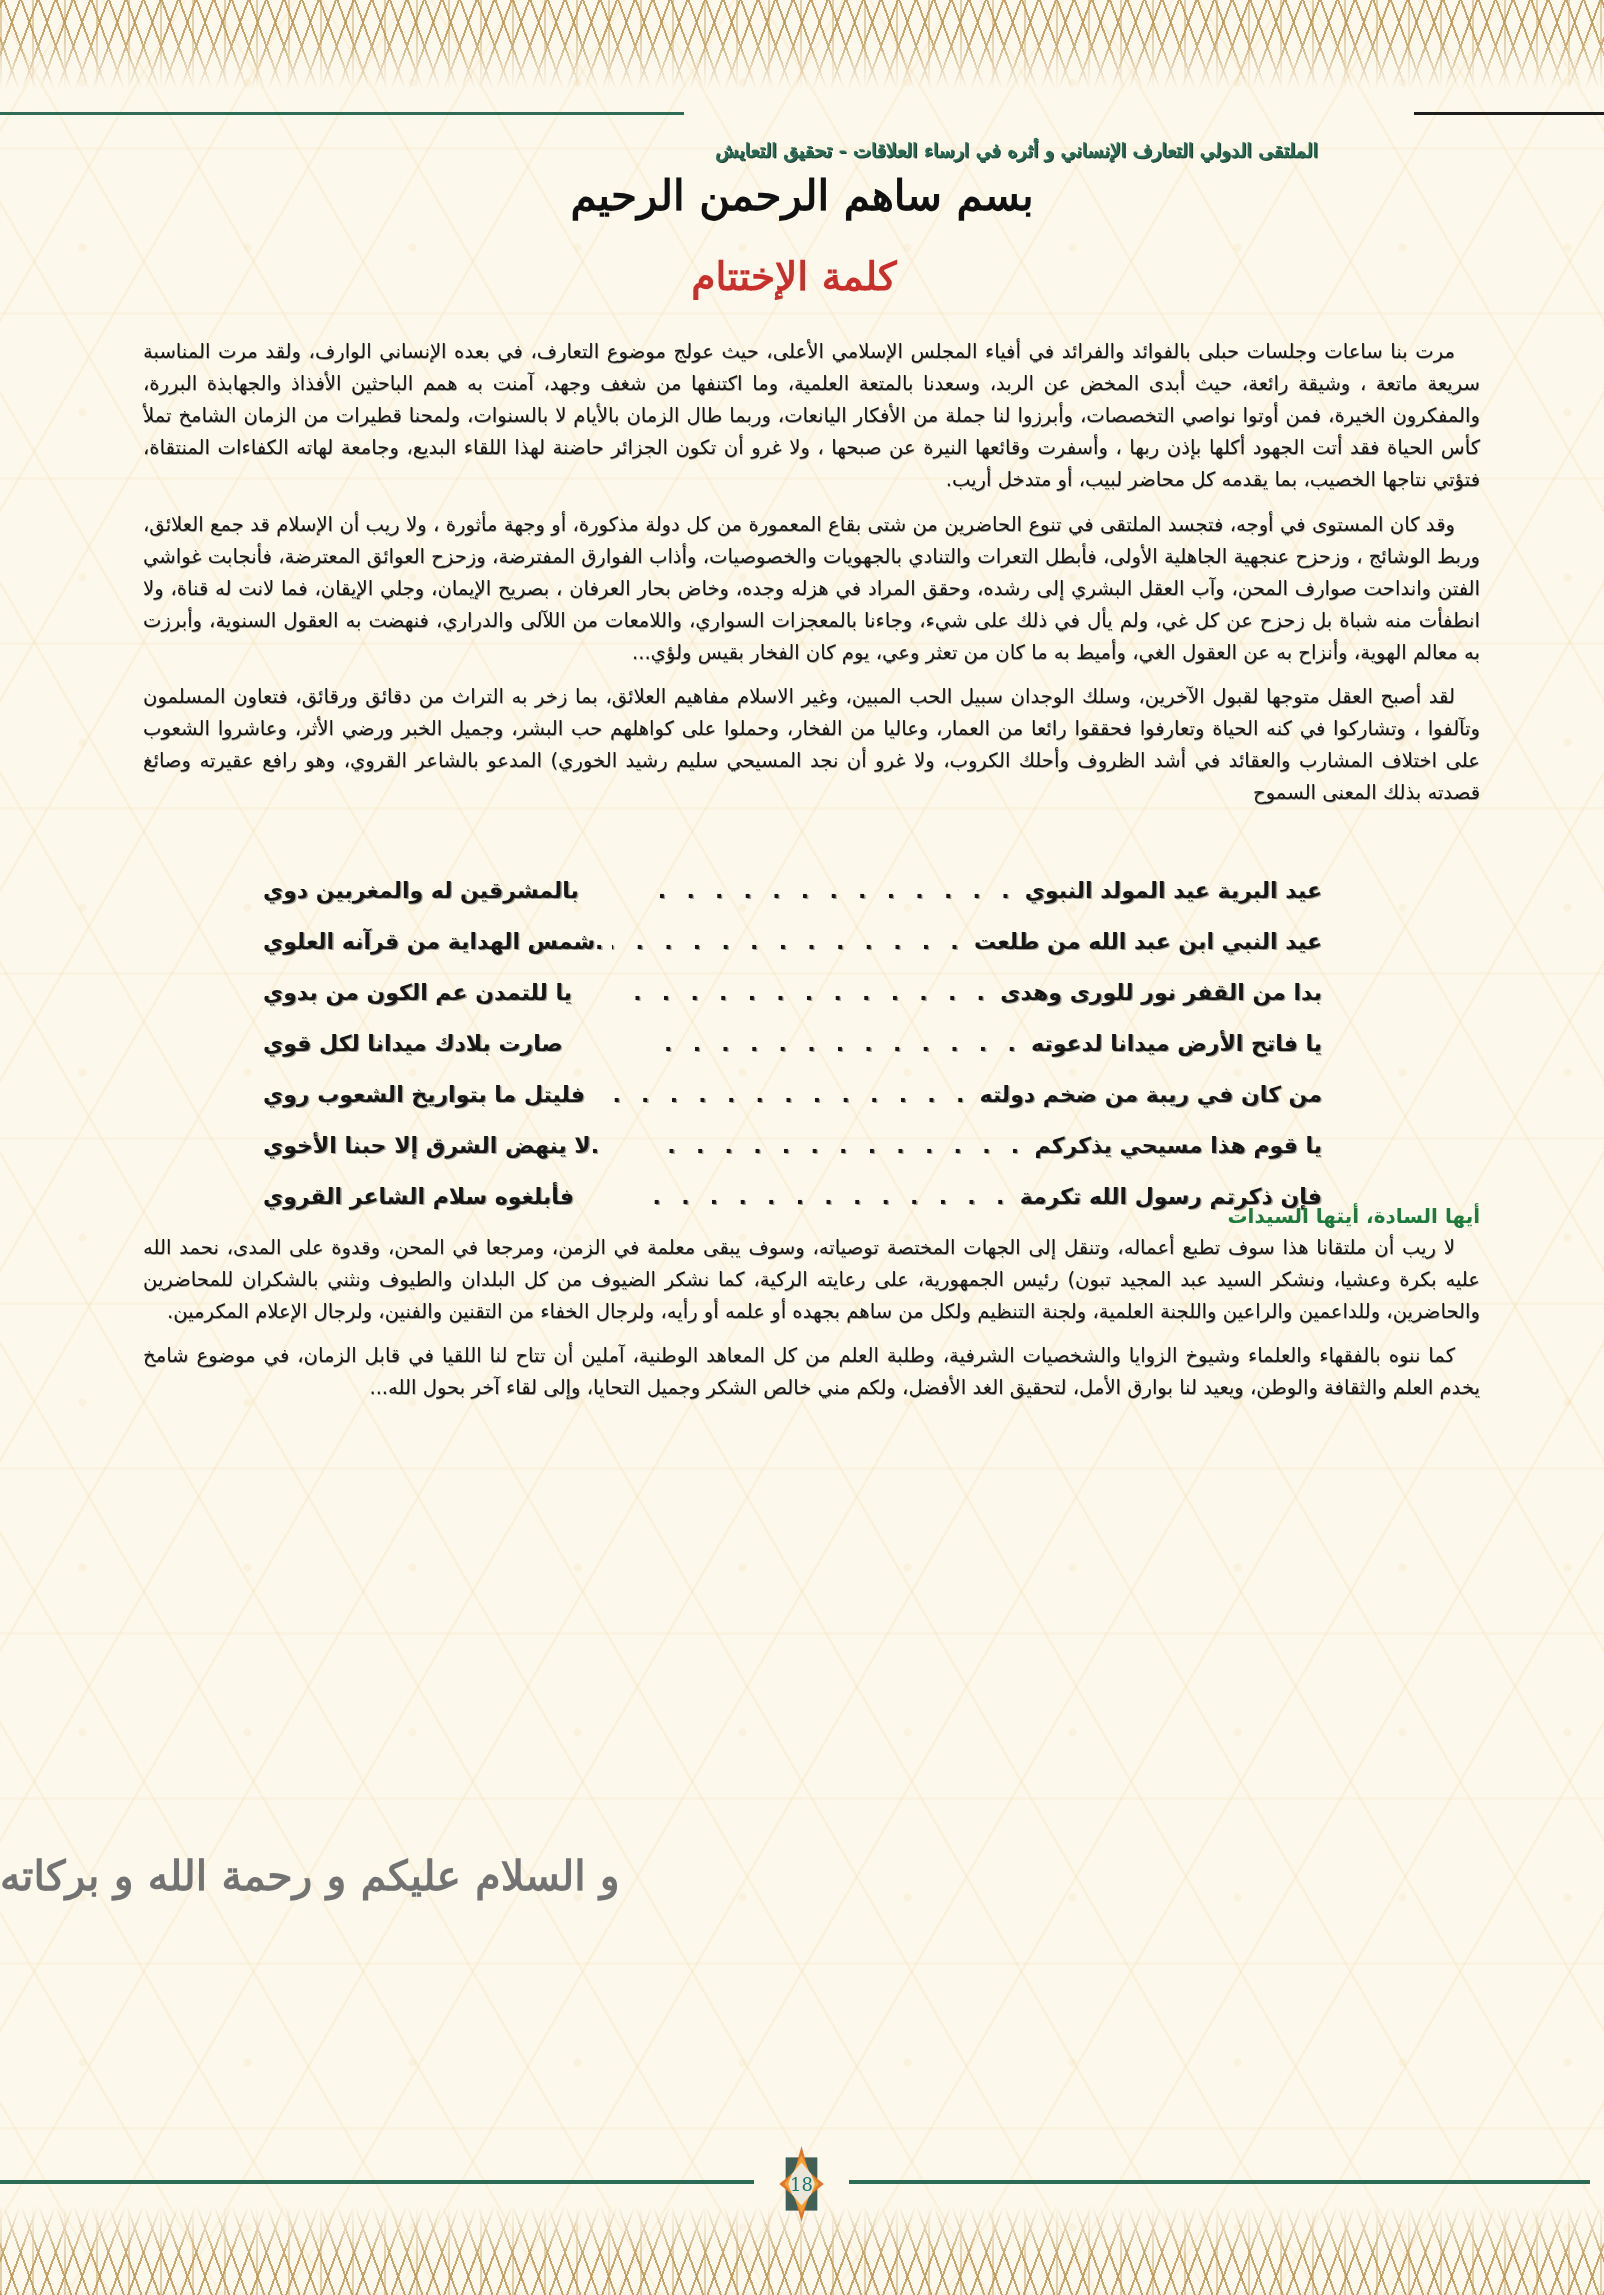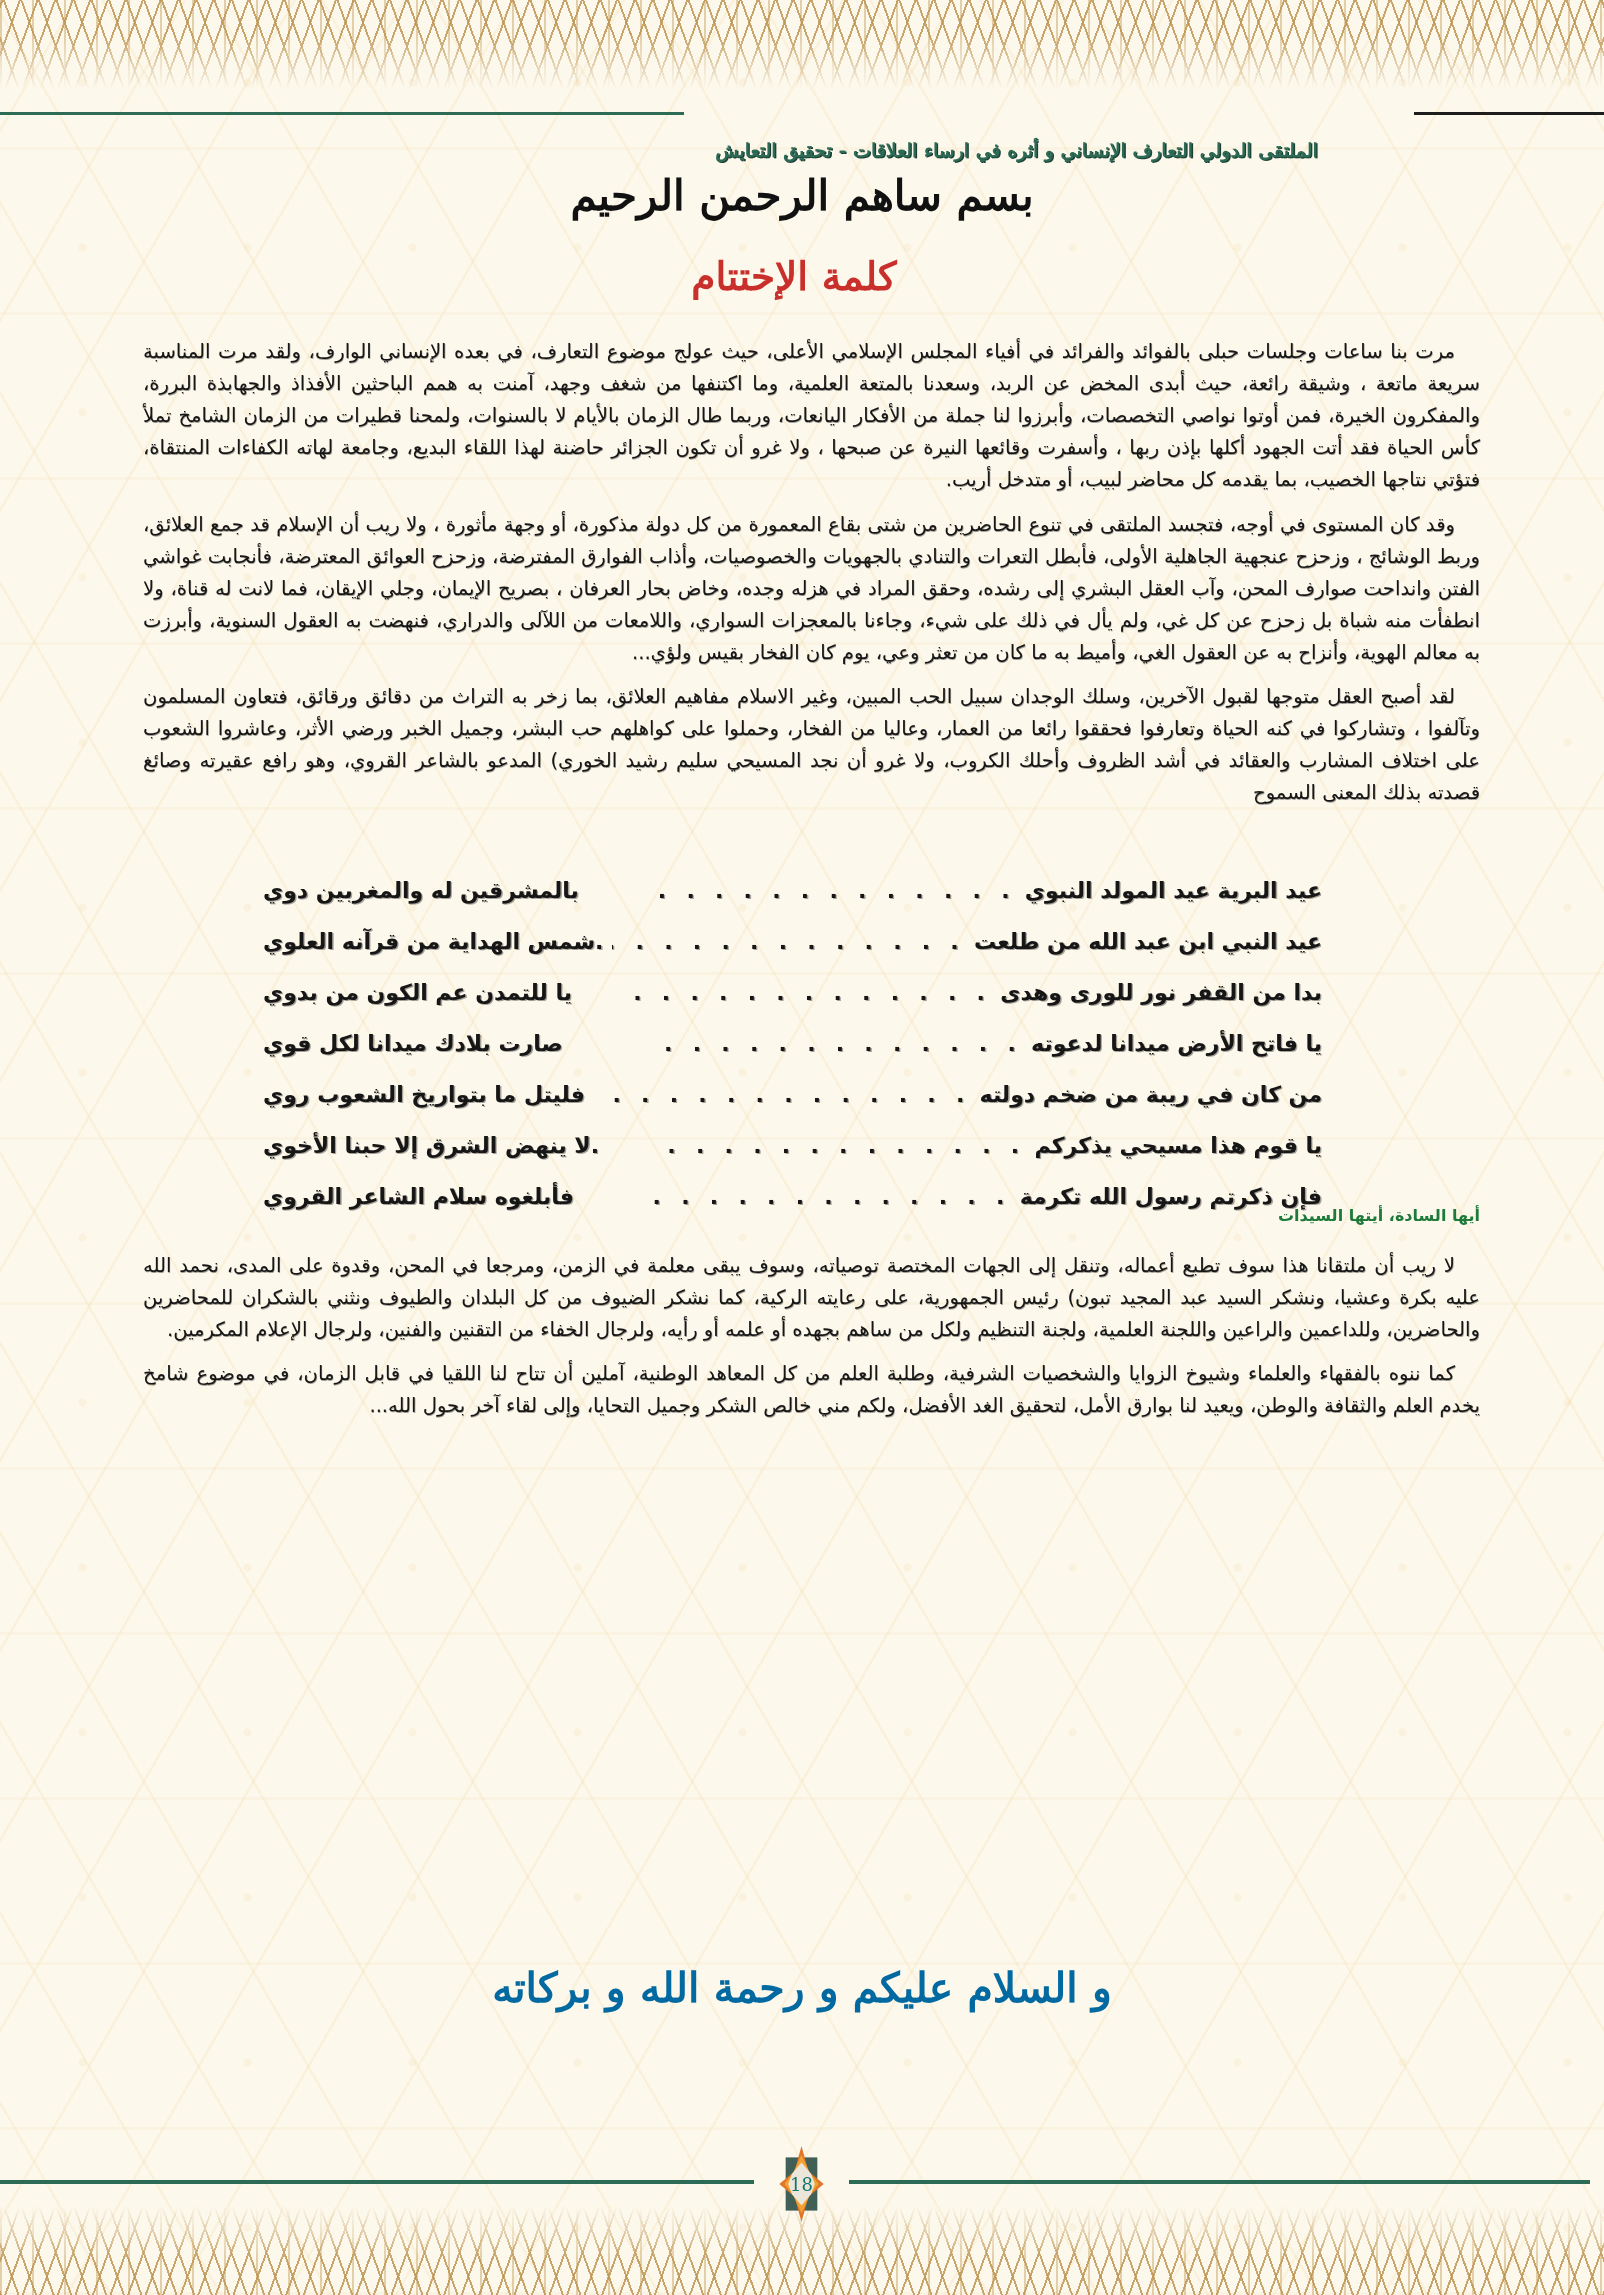--- a/index.html
+++ b/index.html
@@ -91,30 +91,30 @@
     font-family: "DejaVu Sans", sans-serif;
     text-shadow: 1.3px 1.3px 0 rgba(0,0,0,0.35);
   }
   .verse .hemi { white-space: nowrap; margin-top: 39px; }
   .verse .dots {
     flex: 1; margin: 0 9px; overflow: hidden; white-space: nowrap;
     letter-spacing: 6.3px; text-align: center;
   }
 
   .section-heading {
-    margin-top: 6.3px; margin-bottom: 18px;
+    margin-top: 6.3px; 
     font-family: "DejaVu Sans", sans-serif; font-weight: bold;
-    font-size: 16px; color: #1d7a3a; text-indent: 0;
+    font-size: 20px; color: #1d7a3a; text-indent: 0;
     text-shadow: none;
   }
 
   .farewell {
-    position: absolute; top: 1964px; left: 0; right: 0; text-align: center;
-    font-family: "DejaVu Serif", serif; font-weight: bold;
-    font-size: 41px; color: #0369a1;
+    position: absolute; top: 1852px; left: 0; right: 0; text-align: left;
+    font-family: "DejaVu Serif", serif; font-weight: bold;
+    font-size: 41px; color: #737373;
   }
 
   
   .footer-rule-left {
     position: absolute; top: 2180px; left: 0; width: 754px; height: 3.8px; background: #2e6b57;
   }
   .footer-rule-right {
     position: absolute; top: 2180px; left: 849px; width: 741px; height: 3.8px; background: #2e6b57;
   }
   .page-badge {

